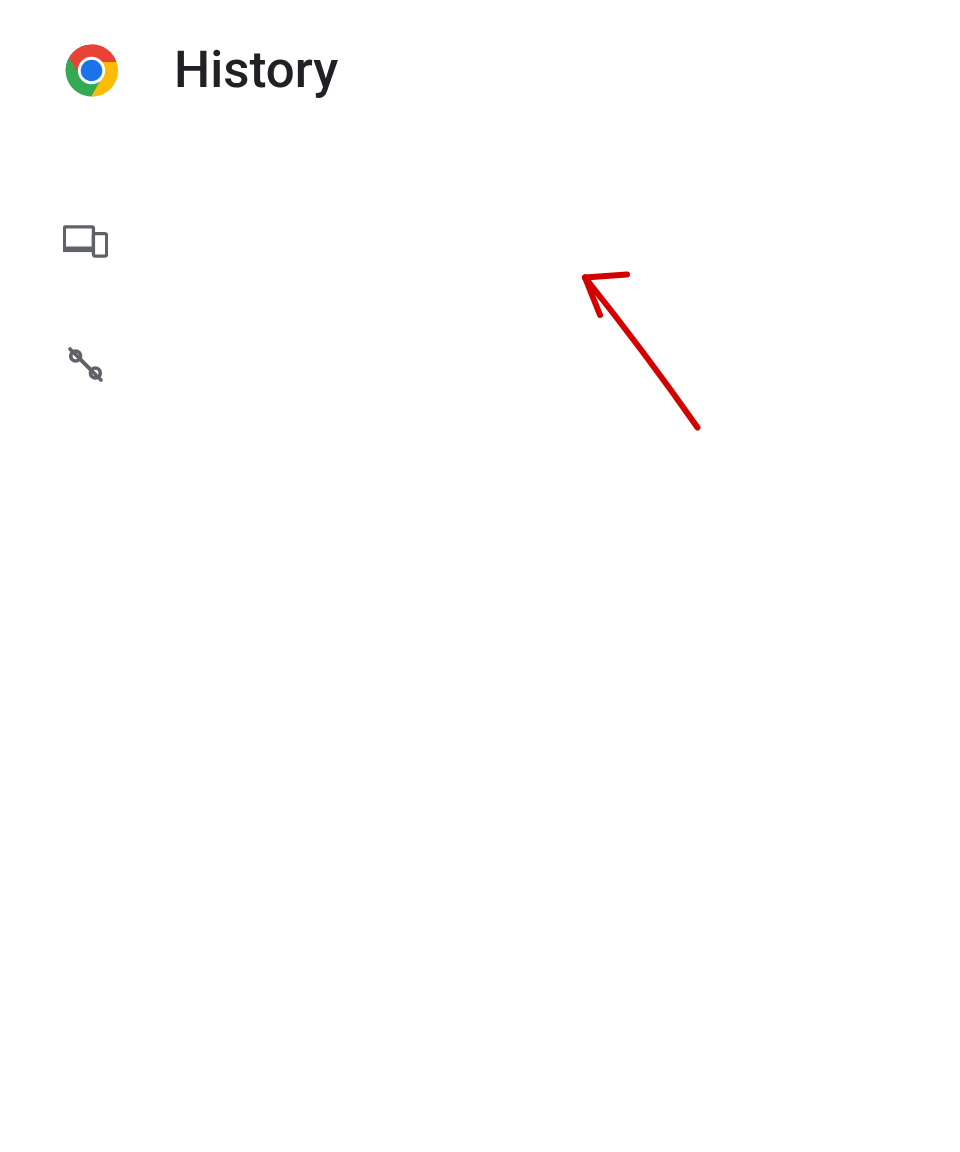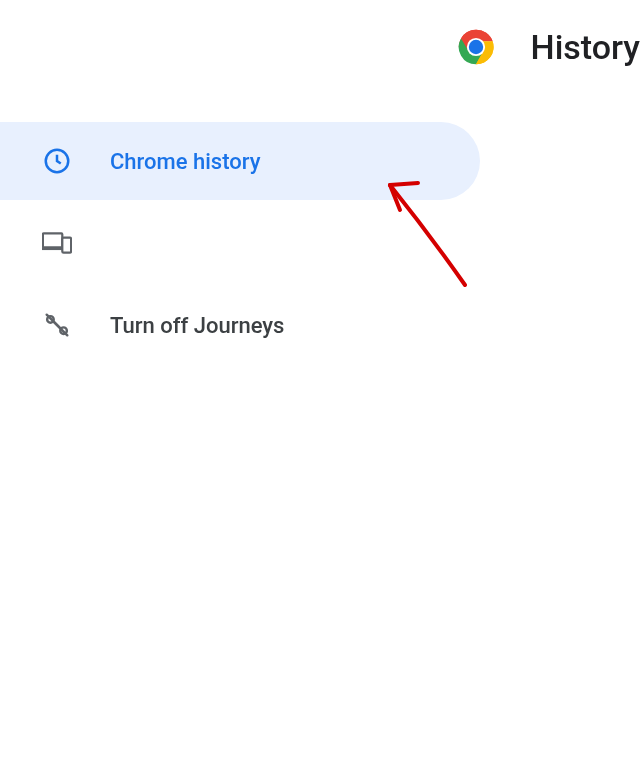--- a/index.html
+++ b/index.html
@@ -7,23 +7,22 @@
       font-family: 'Segoe UI', Roboto, Arial, sans-serif;
       background: #fff;
       width: 640px;
       height: 768px;
       overflow: hidden;
       position: relative;
     }
     .header {
       display: flex;
       align-items: center;
-      padding: 24px 0 24px 54px;
+      padding: 24px 0 24px 38px;
       gap: 32px;
-      justify-content: flex-end;
     }
     .chrome-logo { width: 46px; height: 46px; }
     .page-title {
       font-size: 34px;
       font-weight: 500;
       color: #202124;
     }
     .nav { margin-top: 28px; }
     .nav-item {
       display: flex;
@@ -67,50 +66,40 @@
       <path d="M41.3 18 L27 18 L31 29.5 L24 42 A18 18 0 0 0 41.3 18 Z" fill="#fbbc05"></path>
       <circle cx="24" cy="24" r="9.5" fill="#fff"></circle>
       <circle cx="24" cy="24" r="7.5" fill="#1a73e8"></circle>
     </svg>
   </span>
   <h1 class="page-title">History</h1>
 </div>
 
 <nav class="nav">
 
-  <div class="nav-item selected">
-    <span class="icon">
-      <svg width="30" height="30" viewBox="0 0 24 24" fill="none" stroke="#1a73e8" stroke-width="2">
-        <circle cx="12" cy="12" r="9"></circle>
-        <path d="M12 7 v5 l3 2"></path>
-      </svg>
-    </span>
-    <span class="nav-label">Chrome history</span>
-  </div>
 
   <div class="nav-item">
     <span class="icon">
       <svg width="34" height="26" viewBox="0 0 34 26" fill="#5f6368">
         <rect x="1" y="2" width="22" height="16" rx="1" fill="none" stroke="#5f6368" stroke-width="2.5"></rect>
         <rect x="0" y="18" width="24" height="3" fill="#5f6368"></rect>
         <rect x="23" y="7" width="10" height="17" rx="1.5" fill="#fff" stroke="#5f6368" stroke-width="2.5"></rect>
       </svg>
     </span>
   </div>
 
   <div class="nav-item">
     <span class="icon">
       <svg width="32" height="32" viewBox="0 0 32 32" fill="none" stroke="#5f6368" stroke-width="2.6" stroke-linecap="round">
         <circle cx="9" cy="10" r="3.5"></circle>
         <circle cx="23" cy="22" r="3.5"></circle>
         <path d="M12 12 C 16 16, 16 16, 20 20"></path>
         <line x1="5" y1="5" x2="27" y2="27"></line>
       </svg>
     </span>
-    <span class="nav-label">Turn off Journeys</span>
   </div>
 
 
 </nav>
 
 <svg class="annotation" width="120" height="140" viewBox="0 0 120 140">
   <path d="M 95 130 Q 60 80 20 30" fill="none" stroke="#d40000" stroke-width="4" stroke-linecap="round"></path>
   <path d="M 20 30 L 48 28" fill="none" stroke="#d40000" stroke-width="4" stroke-linecap="round"></path>
   <path d="M 20 30 L 30 55" fill="none" stroke="#d40000" stroke-width="4" stroke-linecap="round"></path>
 </svg>

